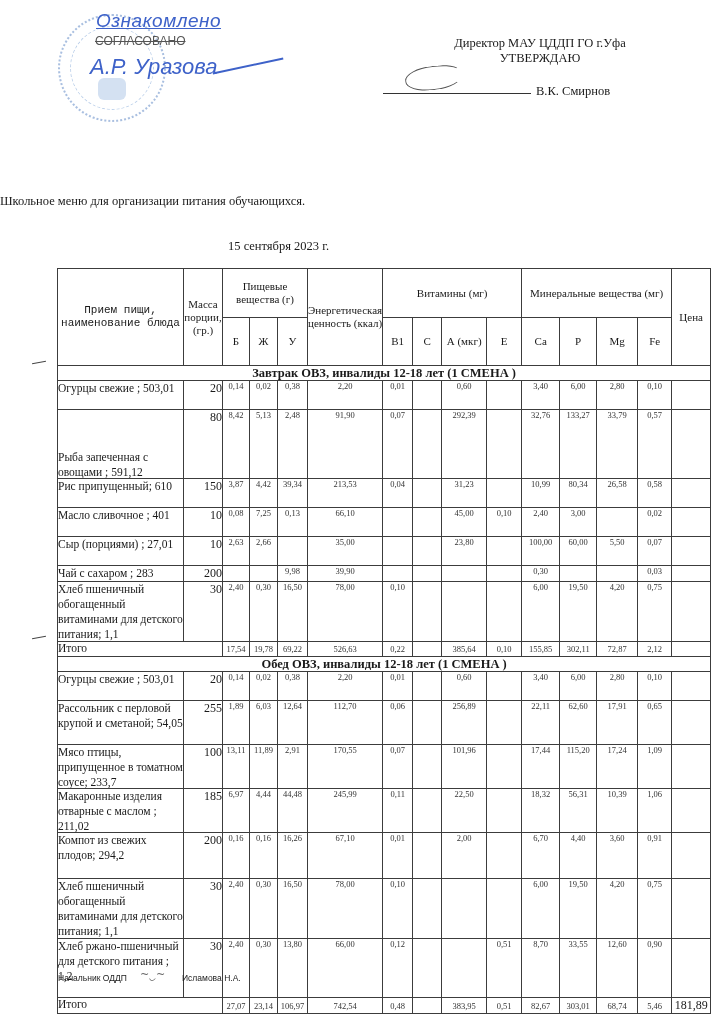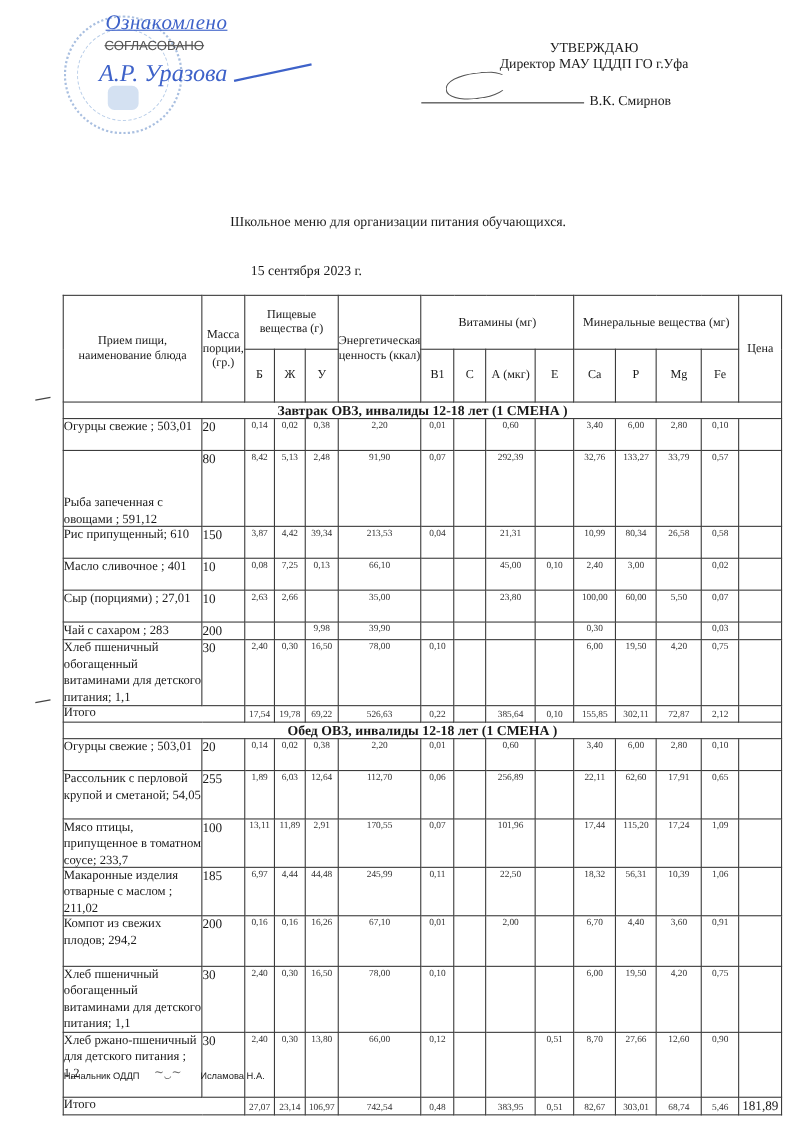--- a/index.html
+++ b/index.html
@@ -16,50 +16,50 @@
     }
     .stamp::before {
       content: ""; position: absolute; left: 10px; top: 10px; right: 10px; bottom: 10px;
       border-radius: 50%; border: 1px dashed #bcd0ea;
     }
     .stamp::after {
       content: ""; position: absolute; left: 38px; top: 62px; width: 28px; height: 22px;
       border-radius: 6px; background: #d4e1f2;
     }
     .handwrite {
-      font-family: Liberation Serif, serif; font-style: italic; color: #3e62c9;
+      font-family: Liberation Sans, sans-serif; font-style: italic; color: #3e62c9;
     }
     .hw1 { left: 96px; top: 10px; font-size: 19px; letter-spacing: 0.5px; text-decoration: underline; }
     .soglas { left: 95px; top: 34px; font-size: 12px; color: #555; text-decoration: line-through; font-family: "Liberation Sans", sans-serif; }
     .hw2 { left: 90px; top: 54px; font-size: 22px; }
     .hw2-stroke { left: 212px; top: 65px; width: 72px; height: 2px; background: #3e62c9; transform: rotate(-12deg); }
 
     .approve { left: 430px; top: 36px; width: 220px; text-align: center; font-size: 12.5px; line-height: 15px; }
     .sign-line { left: 383px; top: 93px; width: 148px; height: 1px; background: #333; }
     .approve-name { left: 536px; top: 84px; font-size: 12.5px; }
     .director-sign {
       left: 405px; top: 66px; width: 55px; height: 22px; border: 1px solid #555; border-radius: 50% 40% 50% 45%;
       transform: rotate(-6deg); border-right-color: transparent;
     }
 
-    .doc-title { left: 0; width: 724px; top: 194px; text-align: center; font-size: 12.5px; }
+    .doc-title { left: 0; width: 724px; top: 194px; font-size: 12.5px; }
     .doc-date { left: 228px; top: 239px; font-size: 12.5px; }
 
     
     table.menu {
       position: absolute; left: 57px; top: 268px; border-collapse: collapse; table-layout: fixed;
       font-family: "Liberation Serif", serif; font-size: 9px;
     }
     table.menu td, table.menu th { border: 1px solid #3c3c3c; padding: 0; vertical-align: top; }
     table.menu th { font-weight: normal; font-size: 11px; vertical-align: middle; text-align: center; line-height: 13px; }
-    th.name-h { font-size: 11.5px; }
+    th.name-h { font-size: 11.5px; font-family: Liberation Mono, monospace; }
     td.section { text-align: center; font-weight: bold; font-size: 12.5px; height: 14px; line-height: 14px; vertical-align: middle; }
     td.dish { font-size: 11.5px; line-height: 15px; padding-left: 2px; overflow: hidden; }
     td.dish .clip { overflow: hidden; }
-    td.mass { font-size: 12px; text-align: left; padding-top: 1px; }
+    td.mass { font-size: 12px; text-align: right; padding-top: 1px; }
     td.num { text-align: center; padding-top: 2px; color: #333; font-size: 8.5px; }
     td.total-label { font-size: 11.5px; padding-left: 2px; vertical-align: middle; }
     td.price-total { font-size: 12px; text-align: center; vertical-align: middle; }
     tr.total td.num { vertical-align: middle; padding-top: 0; }
 
     .footer { left: 58px; top: 973px; font-family: "Liberation Sans", sans-serif; font-size: 8.5px; color: #222; }
     .footer-name { left: 182px; top: 973px; font-family: "Liberation Sans", sans-serif; font-size: 8.5px; color: #222; }
     .footer-sign { left: 140px; top: 966px; font-family: "DejaVu Serif", serif; font-style: italic; font-size: 11px; color: #666; }
 
     .margin-mark { left: 32px; width: 14px; height: 1px; background: #444; transform: rotate(-10deg); }
@@ -67,22 +67,22 @@
 </head>
 <body>
 
 <div class="abs stamp"></div>
 <div class="abs handwrite hw1">Ознакомлено</div>
 <div class="abs soglas">СОГЛАСОВАНО</div>
 <div class="abs handwrite hw2">А.Р. Уразова</div>
 <div class="abs hw2-stroke"></div>
 
 <div class="abs approve">
+  <div>Директор МАУ ЦДДП ГО г.Уфа</div>
   <div>УТВЕРЖДАЮ</div>
-  <div>Директор МАУ ЦДДП ГО г.Уфа</div>
 </div>
 <div class="abs director-sign"></div>
 <div class="abs sign-line"></div>
 <div class="abs approve-name">В.К. Смирнов</div>
 
 <div class="abs doc-title">Школьное меню для организации питания обучающихся.</div>
 <div class="abs doc-date">15 сентября 2023 г.</div>
 
 <table class="menu">
   <colgroup>
@@ -172,21 +172,21 @@
         <td class="dish">
           <div class="clip" style="max-height: 28px;">Рис припущенный; 610</div>
         </td>
         <td class="mass">150</td>
         <td class="num">3,87</td>
         <td class="num">4,42</td>
         <td class="num">39,34</td>
         <td class="num">213,53</td>
         <td class="num">0,04</td>
         <td class="num"></td>
-        <td class="num">21,31</td>
+        <td class="num">31,23</td>
         <td class="num"></td>
         <td class="num">10,99</td>
         <td class="num">80,34</td>
         <td class="num">26,58</td>
         <td class="num">0,58</td>
         <td class="num"></td>
       </tr>
       <tr style="height: 29px; margin-top: 28px;">
         <td class="dish">
           <div class="clip" style="max-height: 28px;">Масло сливочное ; 401</div>
@@ -403,21 +403,21 @@
         <td class="mass">30</td>
         <td class="num">2,40</td>
         <td class="num">0,30</td>
         <td class="num">13,80</td>
         <td class="num">66,00</td>
         <td class="num">0,12</td>
         <td class="num"></td>
         <td class="num"></td>
         <td class="num">0,51</td>
         <td class="num">8,70</td>
-        <td class="num">27,66</td>
+        <td class="num">33,55</td>
         <td class="num">12,60</td>
         <td class="num">0,90</td>
         <td class="num"></td>
       </tr>
       <tr class="total" style="height: 15px;">
         <td class="total-label" colspan="2">Итого</td>
         <td class="num">27,07</td>
         <td class="num">23,14</td>
         <td class="num">106,97</td>
         <td class="num">742,54</td>

